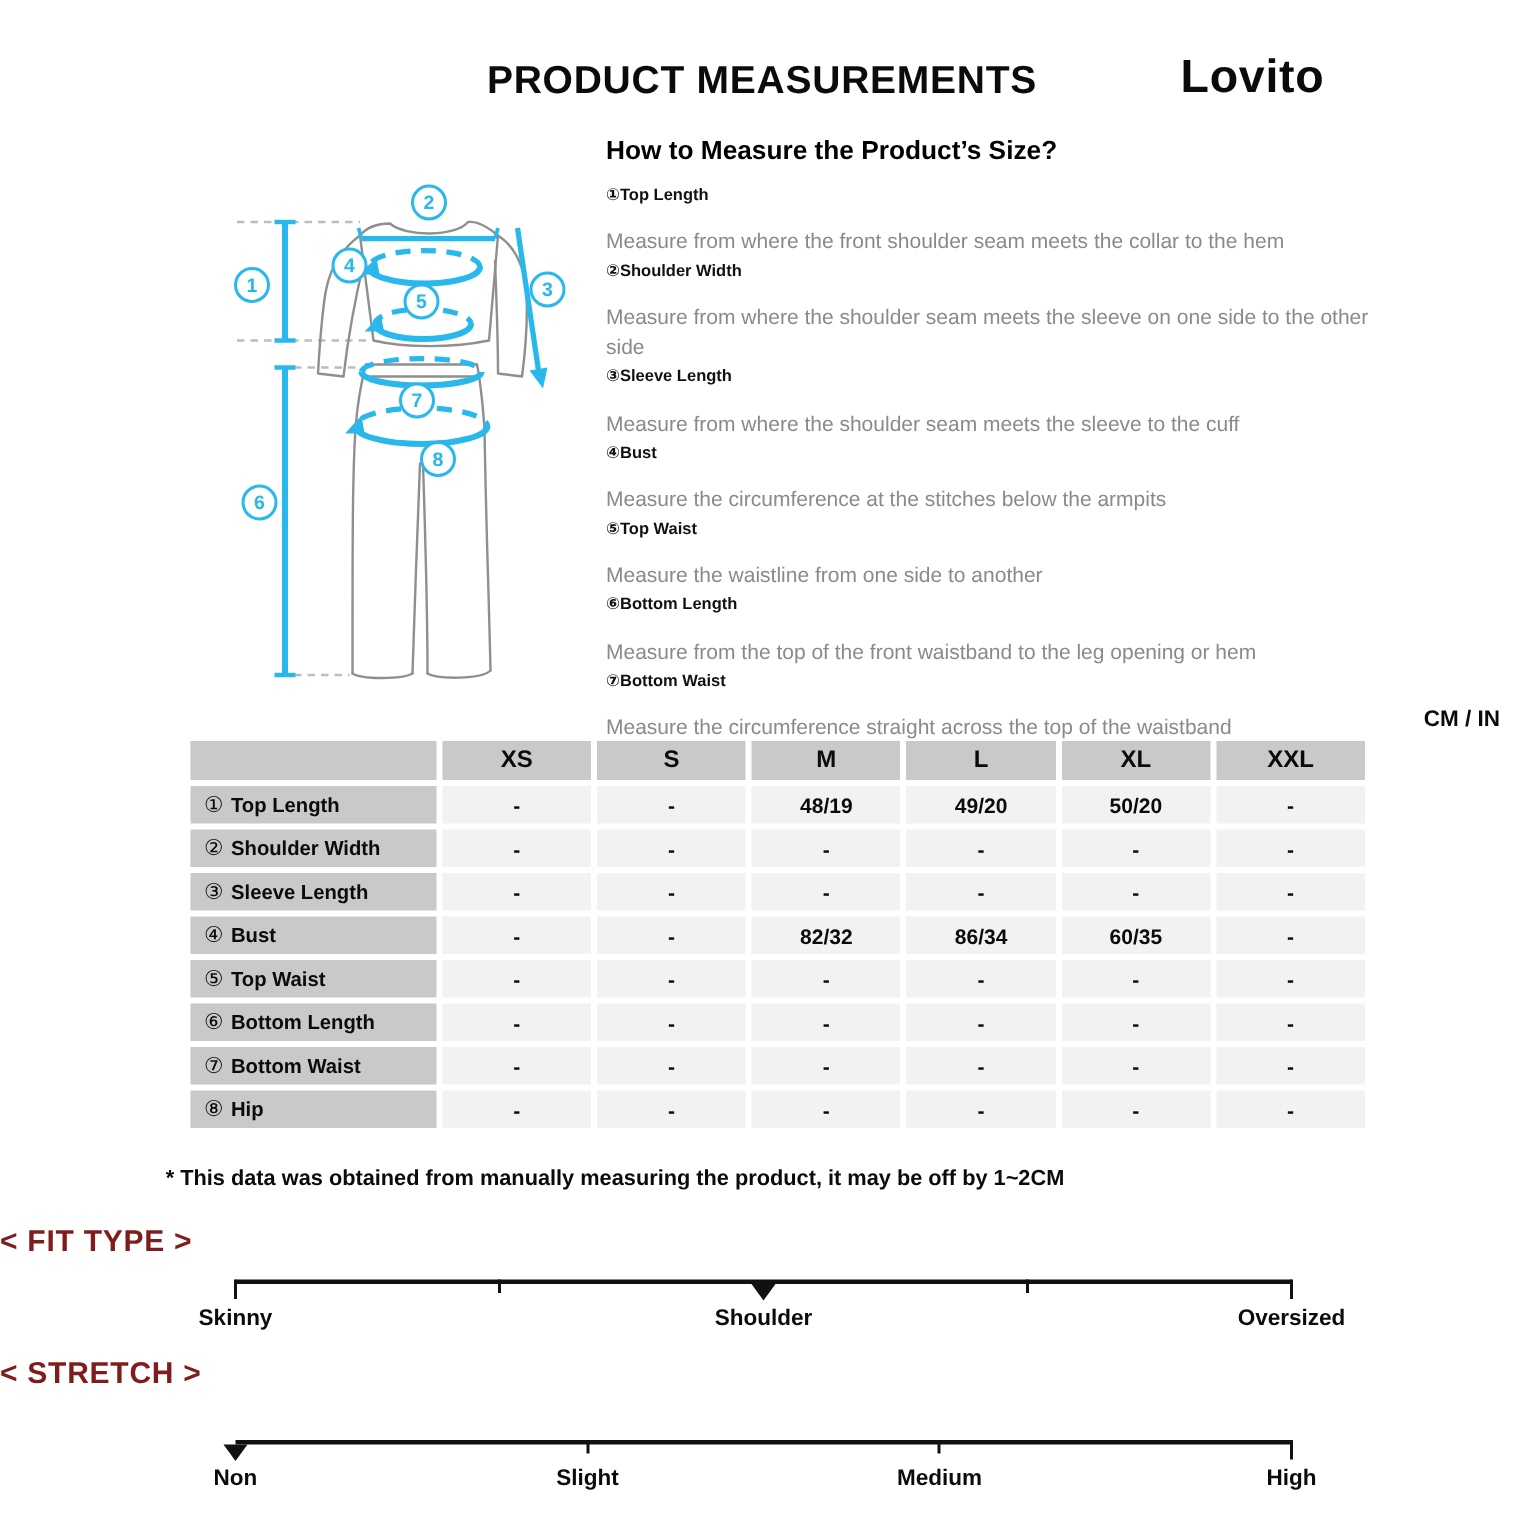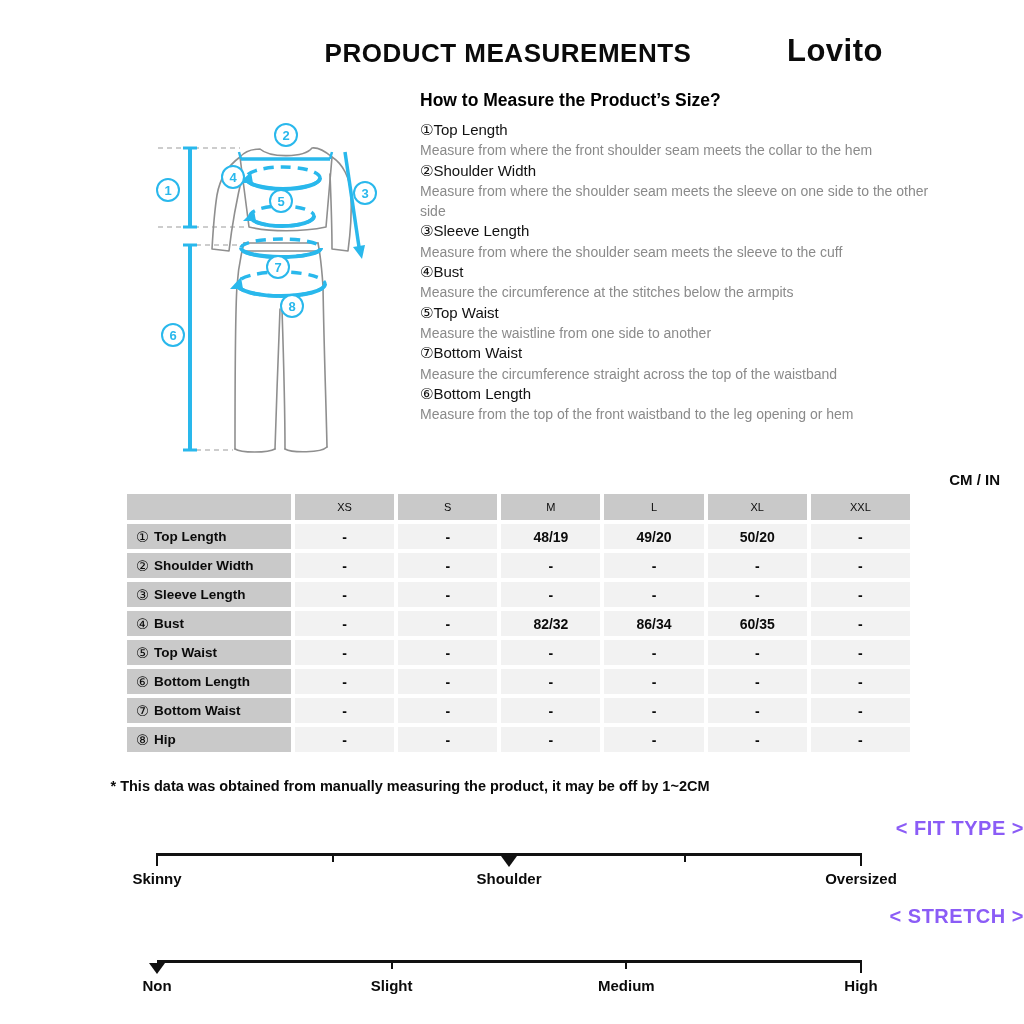--- a/index.html
+++ b/index.html
@@ -9,45 +9,45 @@
   
   .page-title{position:absolute;top:38px;left:0;width:1016px;text-align:center;
               font-size:26px;font-weight:bold;letter-spacing:.5px;color:#0b0b0b;}
   .brand{position:absolute;top:33px;left:787px;font-size:31px;font-weight:bold;
          letter-spacing:.5px;color:#0b0b0b;}
 
   
   .diagram{position:absolute;left:140px;top:100px;width:270px;height:380px;}
 
   
-  .howto{position:absolute;left:420px;top:90px;width:515px;}
+  .howto{position:absolute;left:404px;top:90px;width:515px;}
   .howto-title{font-size:17.5px;font-weight:bold;margin-bottom:9px;color:#000;}
-  .hlabel{font-size:15px;font-weight:normal;line-height:20.3px;color:#111;}
-  .hdesc{font-size:14px;color:#8a8a8a;line-height:20.3px;}
+  .hlabel{font-size:11px;font-weight:bold;line-height:20.3px;color:#111;}
+  .hdesc{font-size:14px;color:#8a8a8a;line-height:20.3px;margin-top:10px;}
 
   .units{position:absolute;top:471px;left:0;width:1000px;text-align:right;
          font-size:15px;font-weight:bold;color:#0b0b0b;}
 
   
   .sizetable{position:absolute;left:127px;top:494px;width:783px;display:grid;
              grid-template-columns:164px repeat(6,1fr);
              grid-template-rows:26px repeat(8,25px);gap:4px;}
   .th{background:#c9c9c9;display:flex;align-items:center;justify-content:center;
-      font-size:11px;font-weight:normal;color:#0b0b0b;}
+      font-size:16px;font-weight:bold;color:#0b0b0b;}
   .rl{background:#c9c9c9;display:flex;align-items:center;padding-left:9px;
       font-size:13.5px;font-weight:bold;color:#0b0b0b;}
   .rl .num{font-size:14.5px;margin-right:5px;font-weight:normal;}
   .td{background:#f2f2f2;display:flex;align-items:center;justify-content:center;
       font-size:14px;font-weight:bold;color:#0b0b0b;}
 
   .footnote{position:absolute;top:778px;left:0;width:820px;text-align:center;
             font-size:14.5px;font-weight:bold;color:#0b0b0b;}
 
-  .sec-heading{position:absolute;left:0;width:1024px;text-align:right;
-               font-size:20px;font-weight:bold;letter-spacing:.5px;color:#8b5cf6;}
+  .sec-heading{position:absolute;left:0;width:1024px;text-align:left;
+               font-size:20px;font-weight:bold;letter-spacing:.5px;color:#7f1d1d;}
   .fit-heading{top:817px;}
   .stretch-heading{top:905px;}
 
   .slider{position:absolute;left:157px;width:704px;height:42px;}
   .fit-slider{top:853px;}
   .stretch-slider{top:960px;}
   .track{position:absolute;top:0;left:0;right:0;height:3px;background:#111;}
   .tick{position:absolute;top:0;width:2px;height:13px;background:#111;transform:translateX(-50%);}
   .tick.small{height:9px;}
   .marker{position:absolute;top:3px;width:0;height:0;transform:translateX(-50%);
@@ -157,26 +157,26 @@
     </div>
     <div>
       <div class="hlabel"><span>④</span><span>Bust</span></div>
       <div class="hdesc">Measure the circumference at the stitches below the armpits</div>
     </div>
     <div>
       <div class="hlabel"><span>⑤</span><span>Top Waist</span></div>
       <div class="hdesc">Measure the waistline from one side to another</div>
     </div>
     <div>
+      <div class="hlabel"><span>⑥</span><span>Bottom Length</span></div>
+      <div class="hdesc">Measure from the top of the front waistband to the leg opening or hem</div>
+    </div>
+    <div>
       <div class="hlabel"><span>⑦</span><span>Bottom Waist</span></div>
       <div class="hdesc">Measure the circumference straight across the top of the waistband</div>
-    </div>
-    <div>
-      <div class="hlabel"><span>⑥</span><span>Bottom Length</span></div>
-      <div class="hdesc">Measure from the top of the front waistband to the leg opening or hem</div>
     </div>
   </div>
 
   <div class="units">CM / IN</div>
 
   <div class="sizetable">
     <div class="th"></div>
     <div class="th">XS</div>
     <div class="th">S</div>
     <div class="th">M</div>

